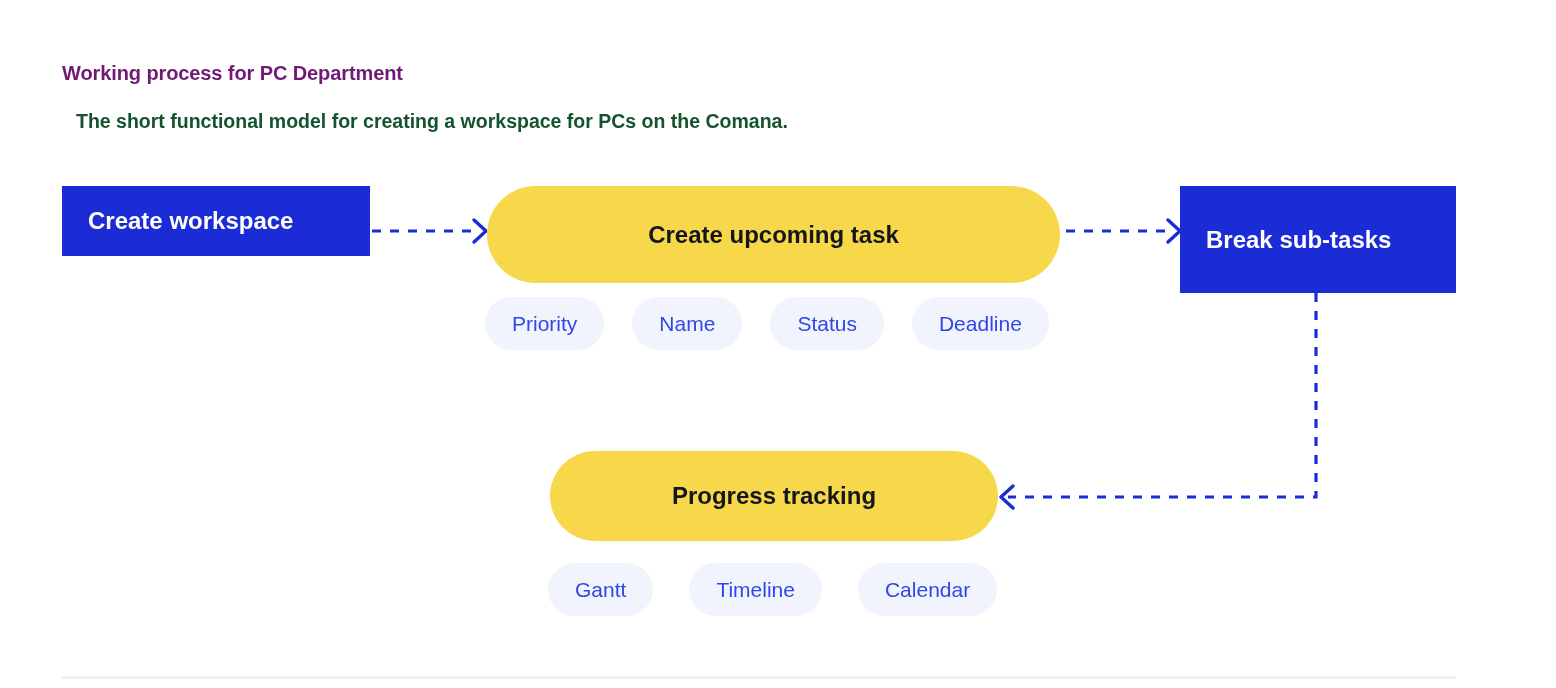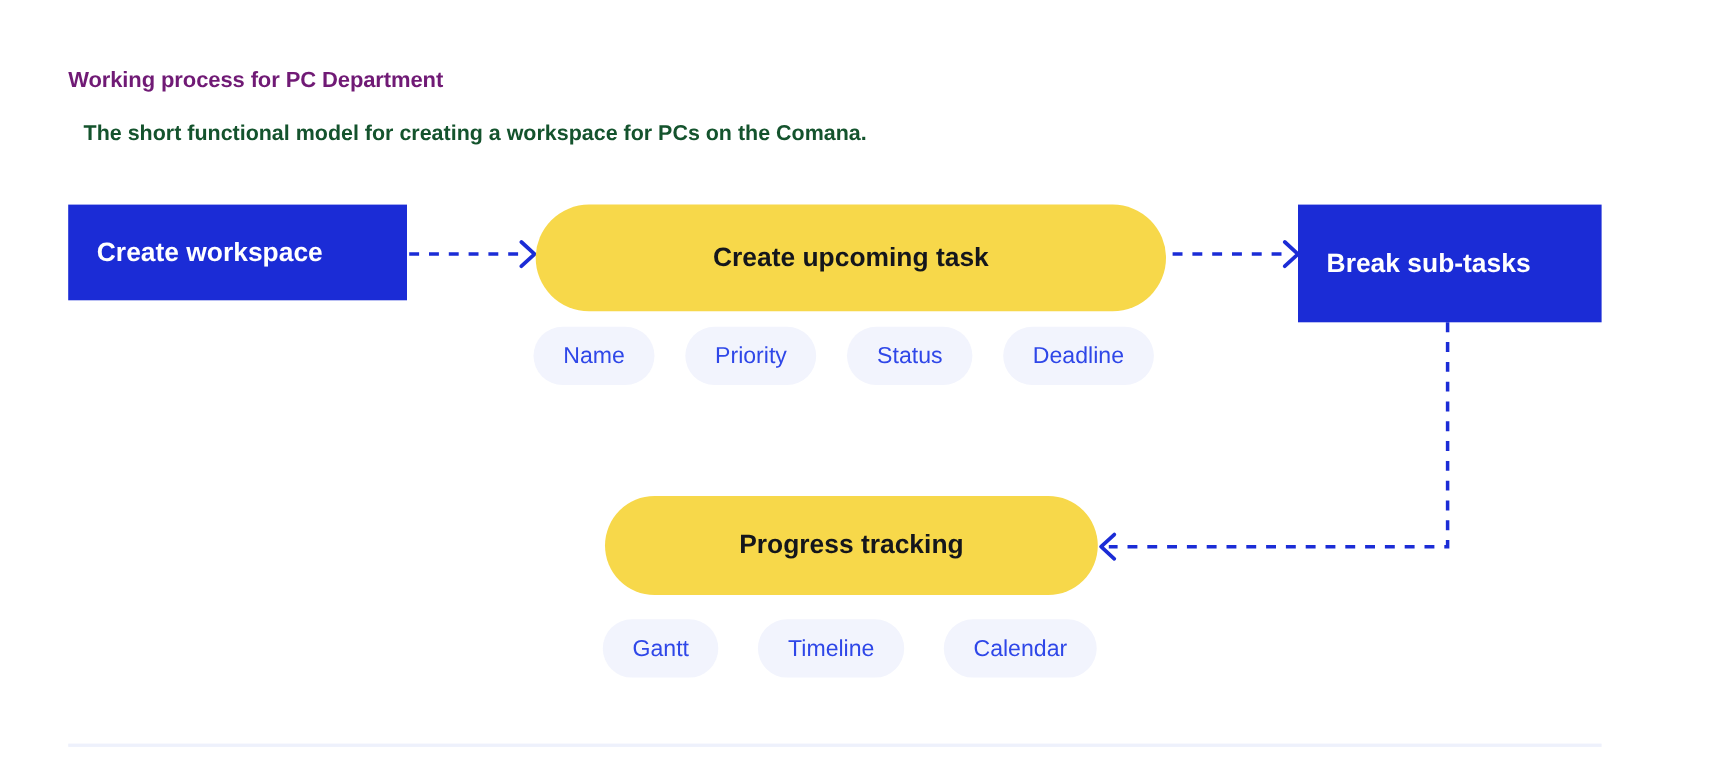--- a/index.html
+++ b/index.html
@@ -61,21 +61,21 @@
     padding-left: 26px;
   }
   .node-pill {
     background: #F7D84A;
     color: #14161c;
     font-size: 24px;
     font-weight: bold;
     border-radius: 999px;
   }
 
-  #node-create-workspace { left: 62px;  top: 186px; width: 308px; height: 87px; }
+  #node-create-workspace { left: 62px;  top: 186px; width: 308px; height: 70px; }
   #node-create-task      { left: 487px; top: 186px; width: 573px; height: 97px; }
   #node-break-subtasks   { left: 1180px; top: 186px; width: 276px; height: 107px; }
   #node-progress         { left: 550px; top: 451px; width: 448px; height: 90px; }
 
   
   .pill-row {
     position: absolute;
     display: flex;
     align-items: flex-start;
   }
@@ -154,24 +154,24 @@
   <div id="node-break-subtasks" class="node node-rect left-align">
     <span>Break sub-tasks</span>
   </div>
 
   <div id="node-progress" class="node node-pill">
     <span>Progress tracking</span>
   </div>
 
   <div id="pill-row-task" class="pill-row">
     <div class="pill">
-      <span>Name</span>
+      <span>Priority</span>
     </div>
     <div class="pill">
-      <span>Priority</span>
+      <span>Name</span>
     </div>
     <div class="pill">
       <span>Status</span>
     </div>
     <div class="pill">
       <span>Deadline</span>
     </div>
   </div>
 
   <div id="pill-row-progress" class="pill-row">

